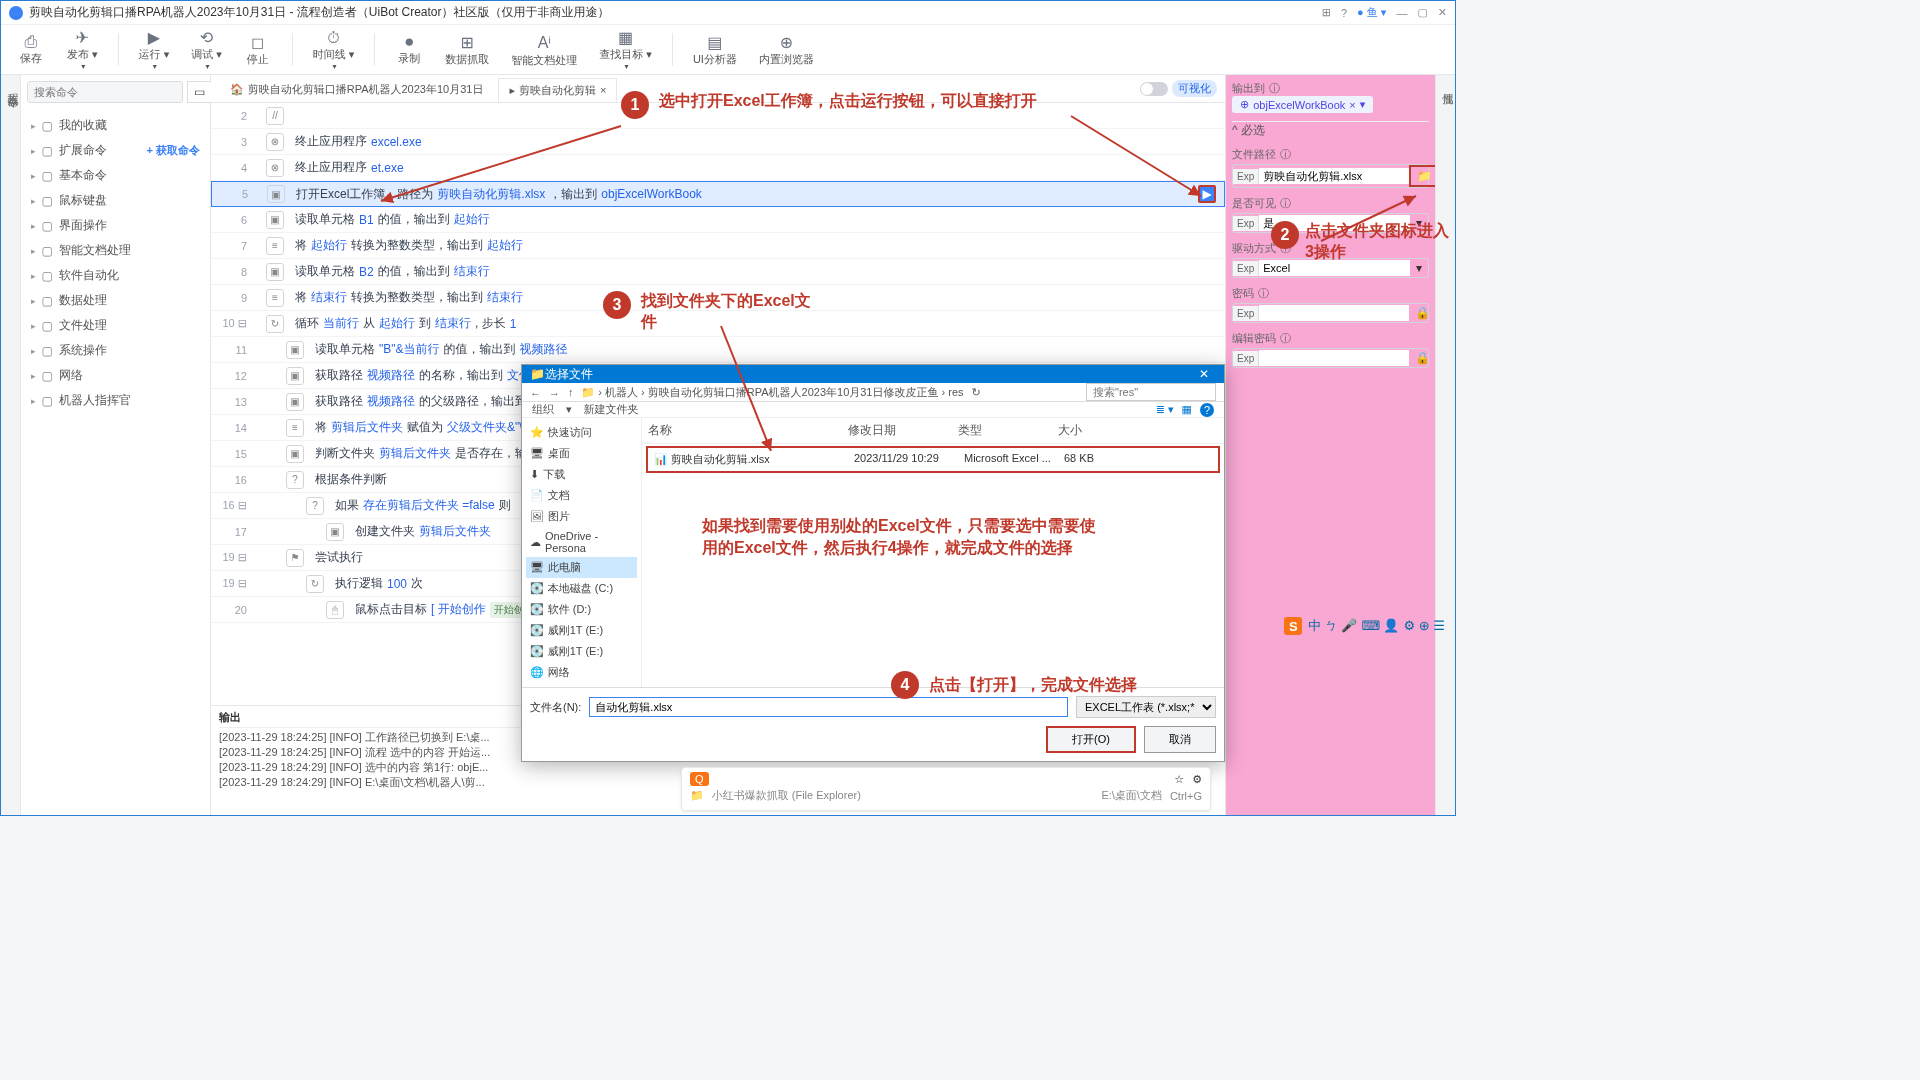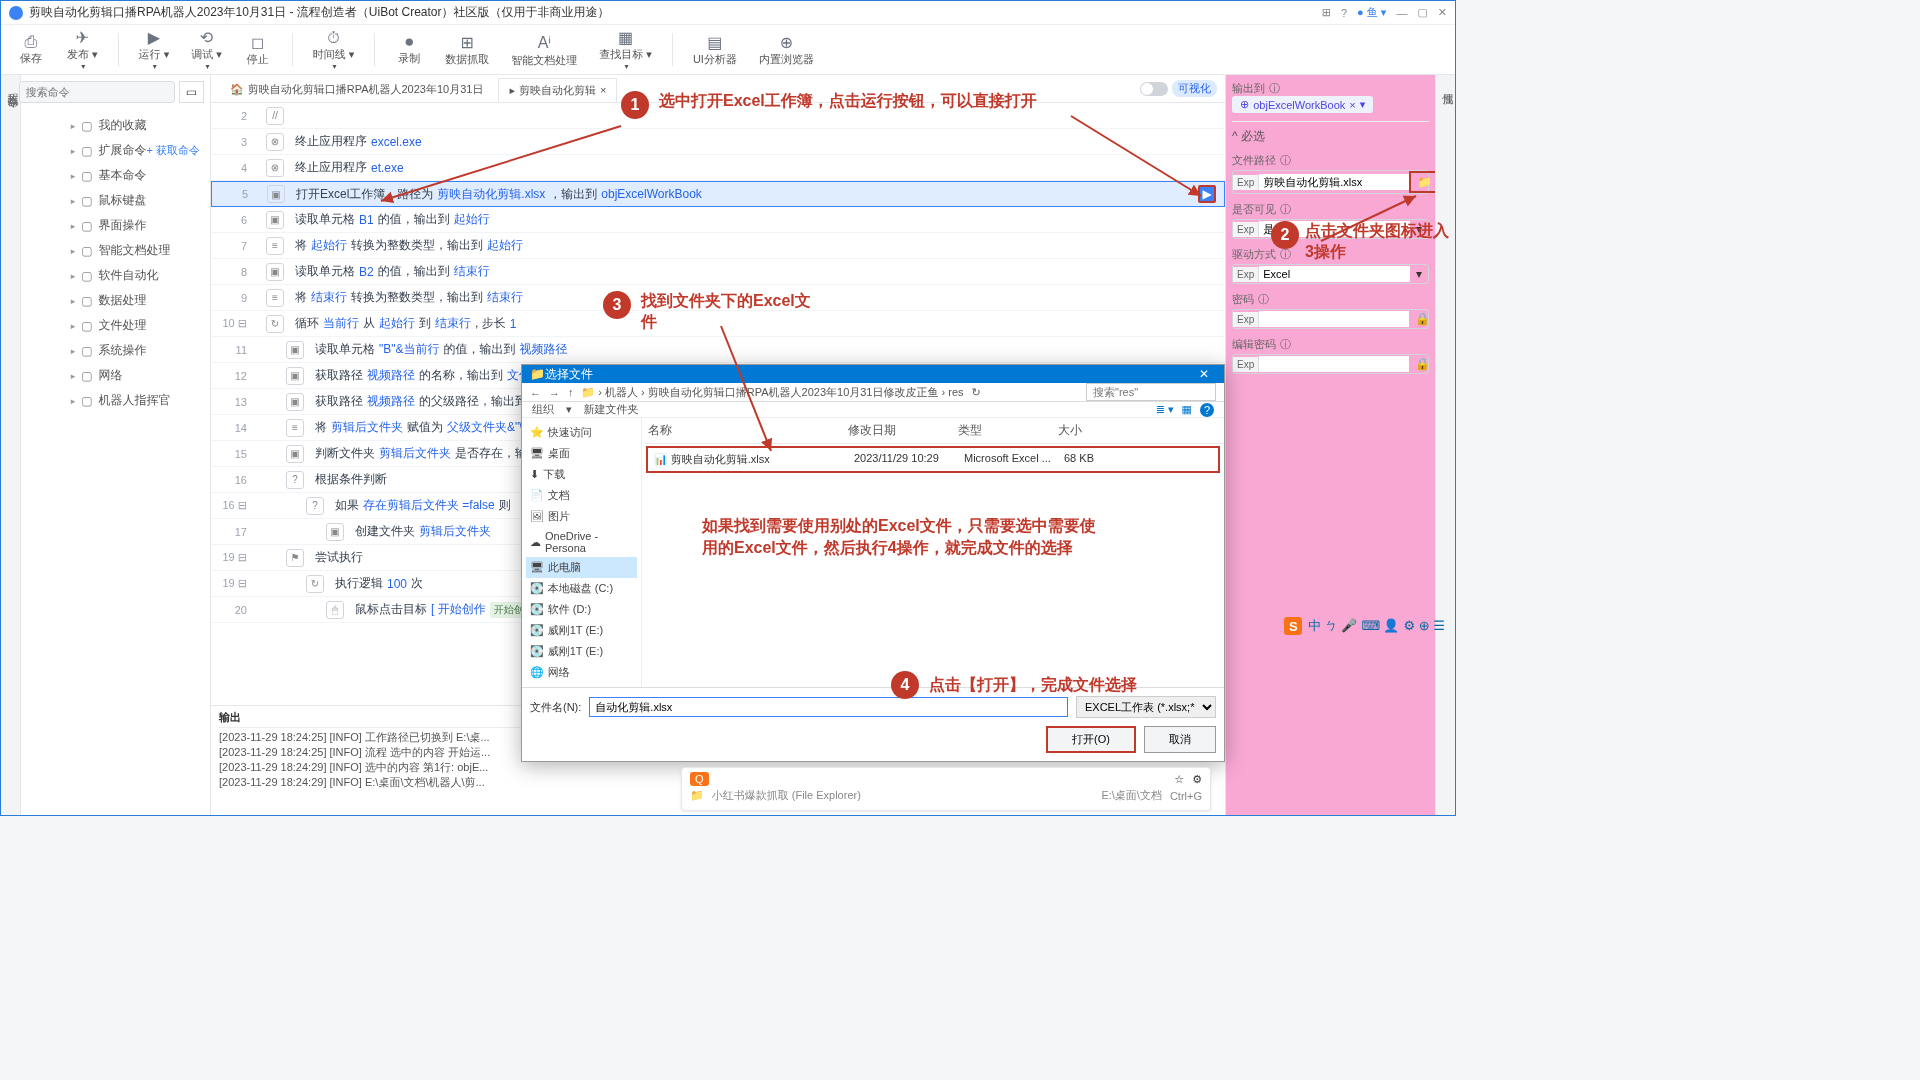--- a/index.html
+++ b/index.html
@@ -8,29 +8,29 @@
 .titlebar .logo { width:14px; height:14px; background:#3b82f6; border-radius:50%; margin-right:6px; }
 .titlebar .caps { margin-left:auto; display:flex; gap:10px; color:#888; align-items:center; }
 .titlebar .caps span { font-size:11px; }
 .toolbar { height:50px; background:#fff; display:flex; padding:4px 10px; gap:10px; border-bottom:1px solid #e5e7eb; }
 .tbtn { display:flex; flex-direction:column; align-items:center; justify-content:center; min-width:40px; padding:2px 6px; color:#555; font-size:11px; cursor:pointer; }
 .tbtn .ico { font-size:16px; color:#6b7280; }
 .tbtn.dd::after { content:"▾"; font-size:8px; margin-left:2px; }
 .tvsep { width:1px; background:#e5e7eb; margin:4px 4px; }
 .main { display:flex; height:calc(100% - 74px); }
 .rail { width:20px; background:#f3f4f6; border-right:1px solid #e5e7eb; writing-mode:vertical-rl; font-size:11px; padding-top:10px; color:#666; }
-.sidebar { width:190px; background:#fff; border-right:1px solid #e5e7eb; display:flex; flex-direction:column;align-items:flex-end; }
+.sidebar { width:190px; background:#fff; border-right:1px solid #e5e7eb; display:flex; flex-direction:column; }
 .search { padding:6px; display:flex; gap:4px; }
 .search input { flex:1; border:1px solid #ddd; border-radius:3px; padding:3px 6px; background:#f5f6f8; font-size:11px; }
 .search .fav { border:1px solid #ddd; padding:3px 6px; background:#fff; }
 .side-list { flex:1; overflow:auto; padding:4px 0; }
 .side-item { display:flex; align-items:center; padding:4px 10px; color:#555; font-size:12px; }
 .side-item::before { content:"▸"; font-size:9px; color:#999; margin-right:6px; }
 .side-item .chip { color:#888; margin-right:6px; }
-.side-act { margin-left:auto; color:#3b82f6; font-size:11px; }
+.side-act { margin-left:auto; color:#3b82f6; font-size:11px;font-weight:bold; }
 .center { flex:1; display:flex; flex-direction:column; background:#fff; min-width:0; }
 .tabs { display:flex; align-items:center; height:28px; border-bottom:1px solid #e5e7eb; padding-left:8px; gap:4px; }
 .tab { padding:4px 10px; font-size:11px; color:#555; border:1px solid transparent; border-bottom:none; display:flex; align-items:center; gap:4px; }
 .tab.active { background:#fff; border-color:#e5e7eb; border-top:1px solid #e5e7eb; position:relative; top:1px; }
 .vistoggle { margin-left:auto; margin-right:8px; display:flex; align-items:center; gap:4px; }
 .toggle { width:28px; height:14px; background:#d1d5db; border-radius:7px; position:relative; }
 .toggle::after { content:""; width:12px; height:12px; background:#fff; border-radius:50%; position:absolute; top:1px; left:1px; }
 .codelist { flex:1; overflow:auto; font-size:12px; }
 .row { display:flex; align-items:center; height:26px; border-bottom:1px solid #f3f4f6; }
 .ln { width:48px; text-align:right; padding-right:12px; color:#9ca3af; font-size:11px; }
@@ -347,21 +347,21 @@
   </div>
 
   <div class="right">
     <div class="sec">
       <div class="lab">
           <span>输出到</span> 
           <span>ⓘ</span>
         </div>
       <div class="chip2">⊕ <span>objExcelWorkBook</span> × <span style="margin-left:auto">▾</span></div>
     </div>
-    <div class="sec" style="border-top:1px solid #eee;padding-top:6px">
+    <div class="sec" style="border-top:1px solid #eee;padding-top:0">
       <div style="color:#555">^ <span>必选</span></div>
     </div>
     <div class="sec">
       <div class="lab">
           <span>文件路径</span> 
           <span>ⓘ</span>
         </div>
       <div class="fld">
         <span class="pre">Exp</span>
         <input value="剪映自动化剪辑.xlsx" style="">

